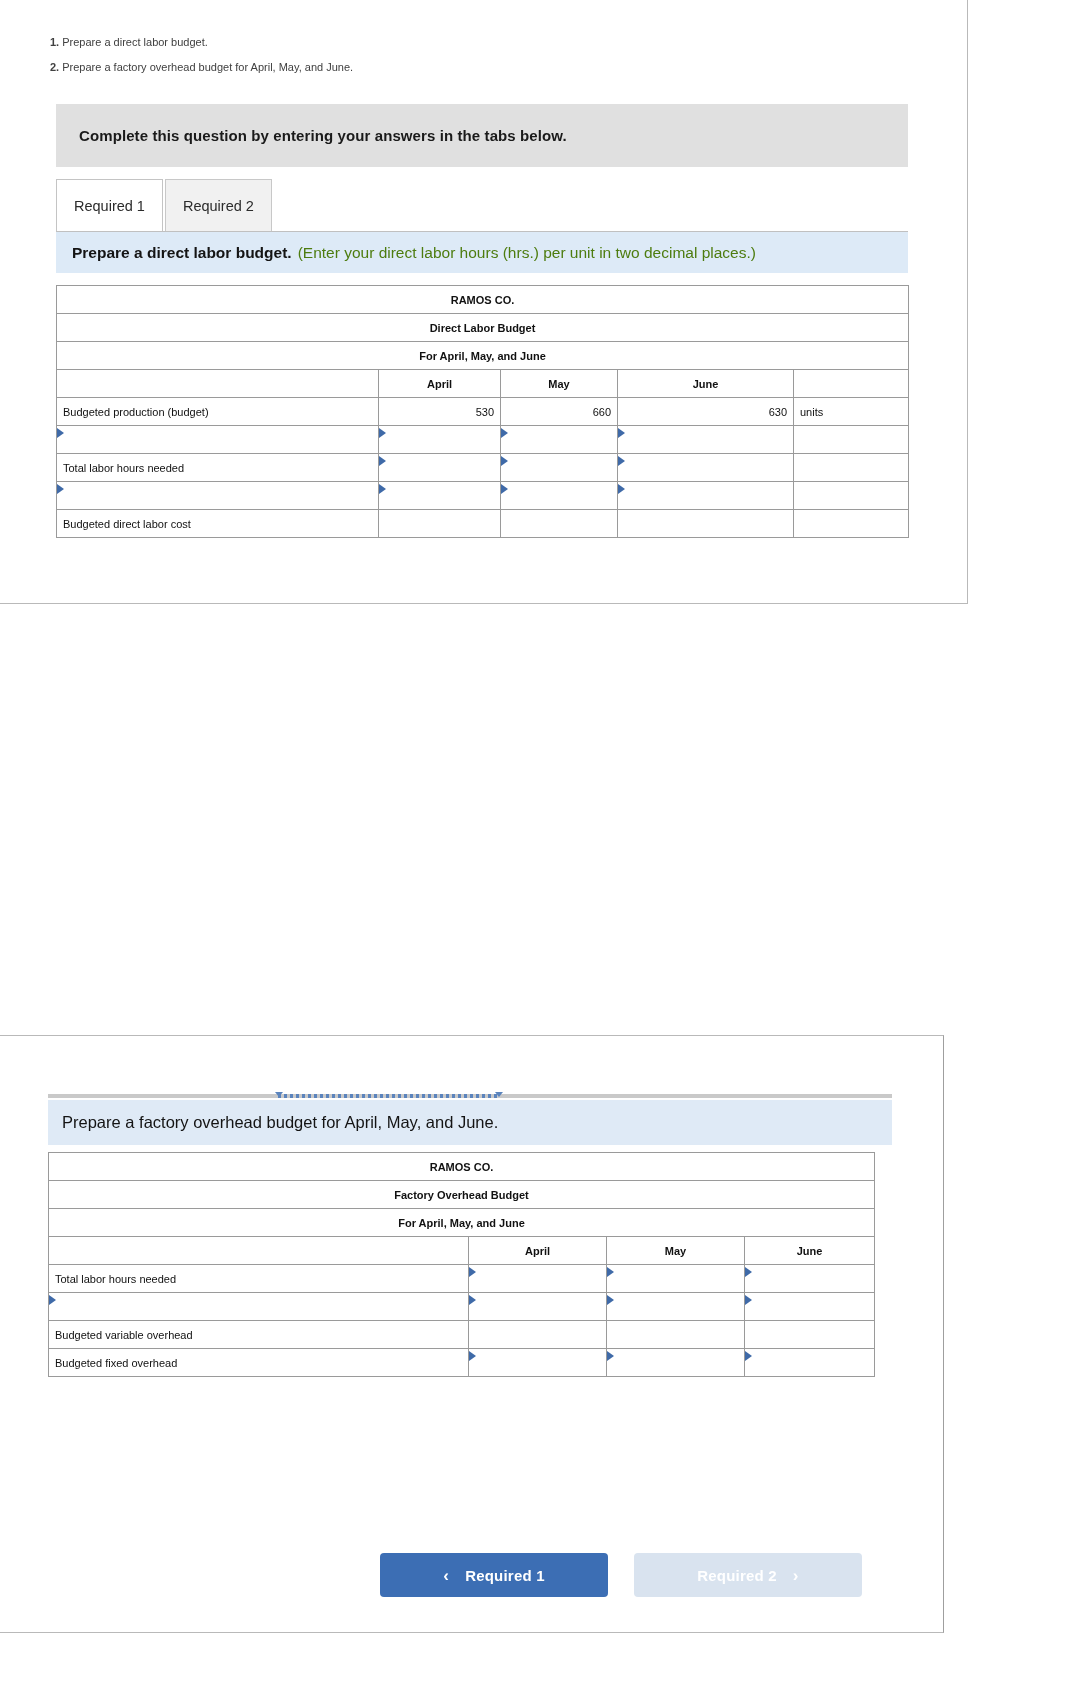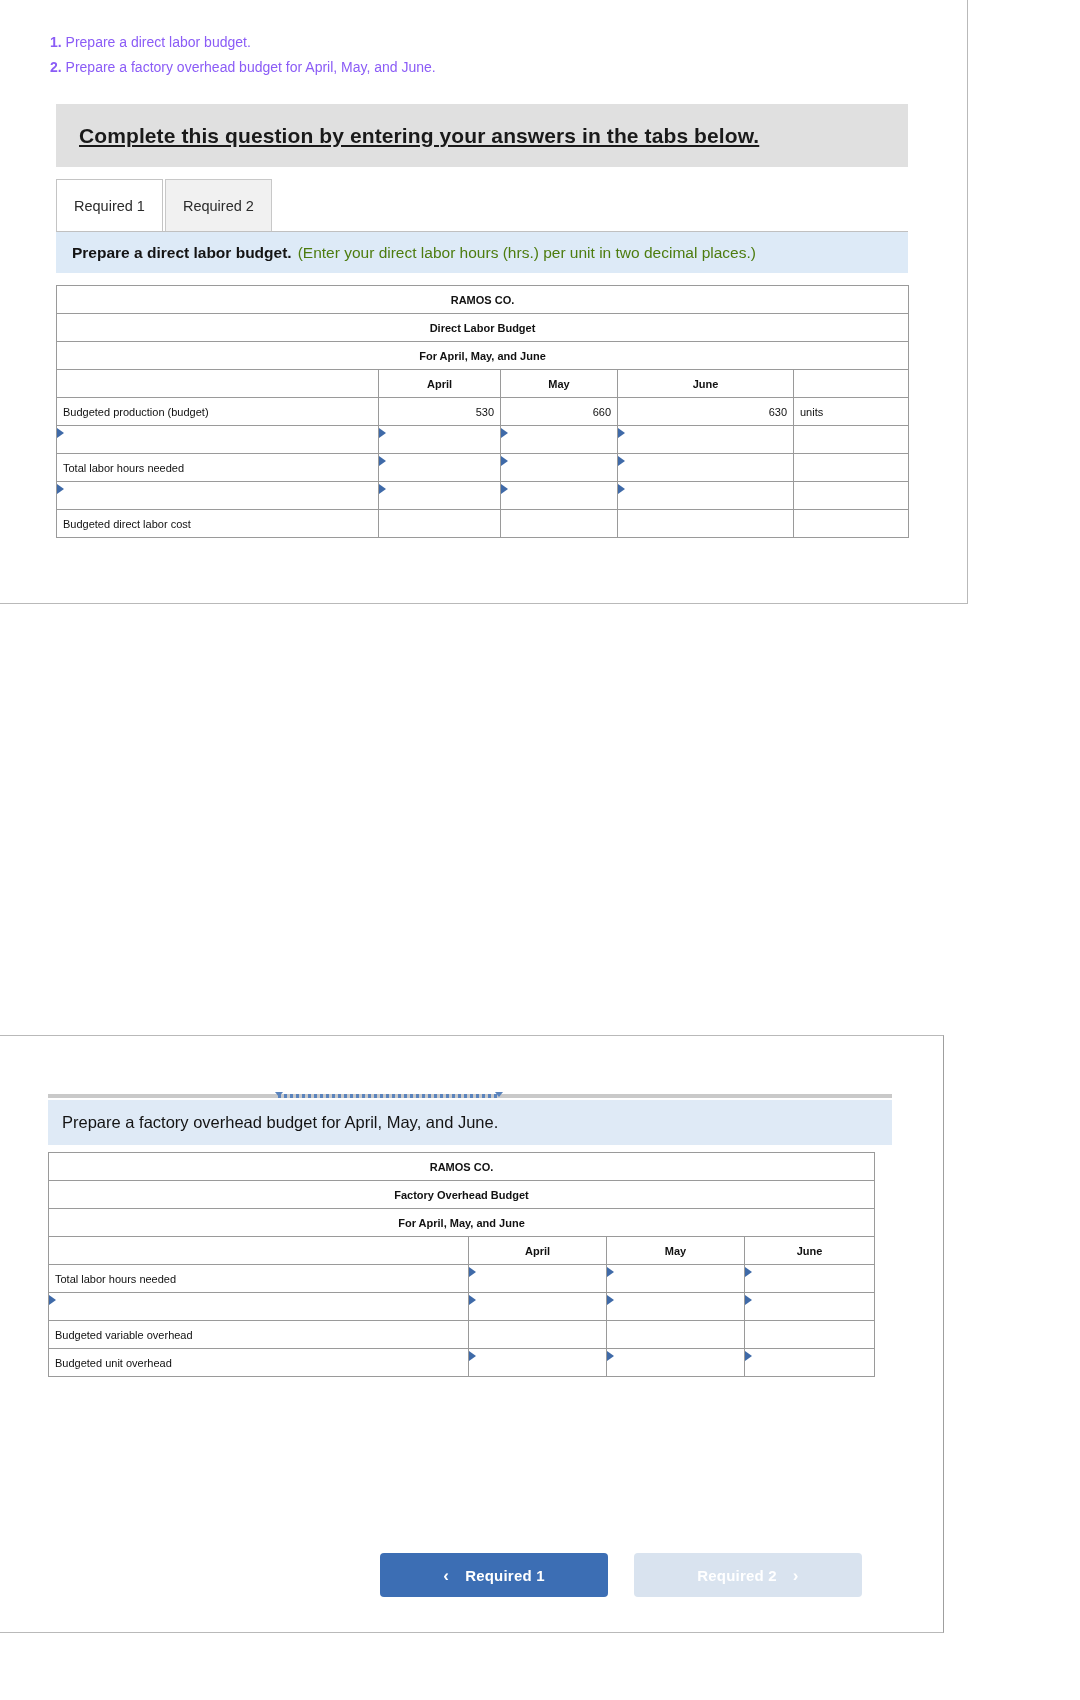--- a/index.html
+++ b/index.html
@@ -11,30 +11,30 @@
     position:relative;
     overflow:hidden;
   }
 
   
   .panel{position:absolute;background:#fff;box-sizing:border-box;}
   #panel-top{left:0;top:0;width:968px;height:604px;border-right:1px solid #b9b9b9;border-bottom:1px solid #b9b9b9;}
   #panel-bottom{left:0;top:1035px;width:944px;height:598px;border-right:1px solid #9f9f9f;border-top:1px solid #b9b9b9;border-bottom:1px solid #b9b9b9;}
 
   
-  .qlist{position:absolute;left:50px;top:30px;font-size:14px;line-height:25px;color:#8b5cf6;}
+  .qlist{position:absolute;left:50px;top:30px;font-size:11px;line-height:25px;color:#404040;}
   .qlist .qrow{white-space:nowrap;}
   .qnum{font-weight:bold;}
 
   
   .gray-banner{
     position:absolute;left:56px;top:104px;width:852px;height:63px;
     background:#e0e0e0;display:flex;align-items:center;box-sizing:border-box;
   }
-  .gray-banner span{font-size:21px;font-weight:bold;color:#1a1a1a;padding-left:23px;letter-spacing:.1px;text-decoration:underline;}
+  .gray-banner span{font-size:15px;font-weight:bold;color:#1a1a1a;padding-left:23px;letter-spacing:.1px;}
 
   
   .tabstrip{position:absolute;left:56px;top:179px;height:52px;display:flex;align-items:flex-end;}
   .tab{
     box-sizing:border-box;height:52px;display:flex;align-items:center;justify-content:center;
     font-size:14.5px;color:#2b2b2b;border:1px solid #c8c8c8;border-bottom:none;
     padding:0 17px;background:#f1f1f1;
   }
   .tab.active{background:#ffffff;border-color:#c4c4c4;}
   .tab + .tab{margin-left:2px;}
@@ -246,21 +246,21 @@
     </tr>
 
     <tr>
       <td class="label">Budgeted variable overhead</td>
       <td class="plaininp"></td>
       <td class="plaininp"></td>
       <td class="plaininp"></td>
     </tr>
 
     <tr>
-      <td class="label">Budgeted unit overhead</td>
+      <td class="label">Budgeted fixed overhead</td>
       <td class="inp inp-strong"></td>
       <td class="inp inp-strong"></td>
       <td class="inp inp-strong"></td>
     </tr>
 
   </tbody>
 </table>
 
 <div class="navwrap">
   <div class="navbtn prev">

